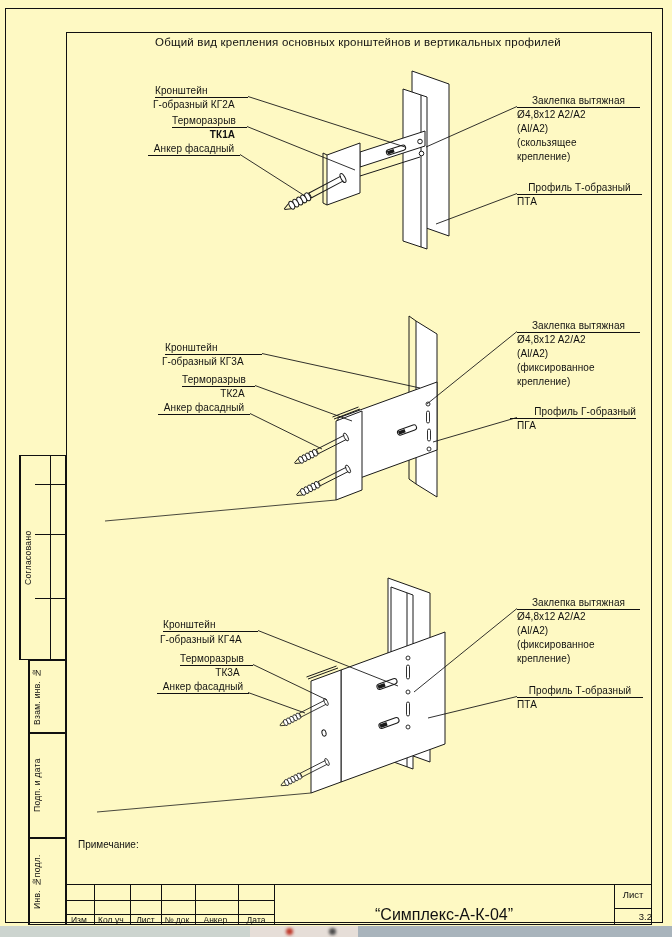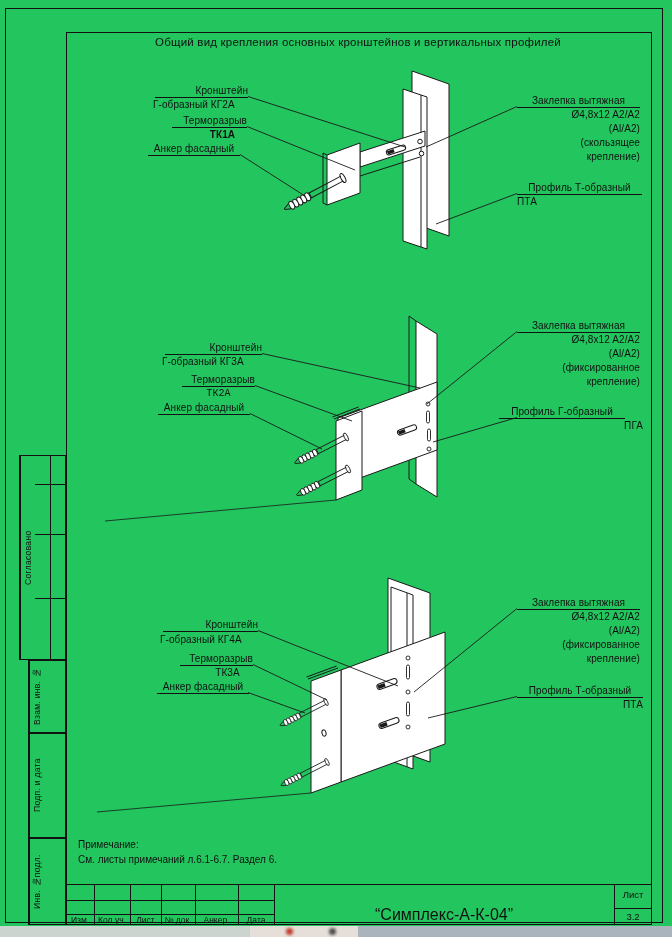--- a/index.html
+++ b/index.html
@@ -1,40 +1,40 @@
 <!DOCTYPE html>
 <html><head>
 <meta charset="utf-8">
 <style>
   html,body{margin:0;padding:0;background:#ffffff;}
-  #page{position:relative;width:672px;height:937px;background:#22c55e;overflow:hidden;
+  #page{position:relative;width:672px;height:937px;background:#fef9c3;overflow:hidden;
         font-family:"Liberation Sans", sans-serif;color:#111;}
   .frame{position:absolute;border:1.6px solid #111;}
   #outer-frame{left:5px;top:8px;width:656px;height:913px;border-width:1.8px;}
   #inner-frame{left:66px;top:32px;width:584px;height:891px;border-width:1.5px;}
   .lbl{position:absolute;font-size:10px;line-height:12px;height:12px;white-space:nowrap;letter-spacing:.1px;}
   .u{border-bottom:1px solid #111;}
-  .r{text-align:right}.c{text-align:center}.l{text-align:left}
+  .r{}.c{text-align:center}.l{text-align:left}
   #page-title{position:absolute;left:66px;top:36px;width:584px;text-align:center;font-size:11.5px;letter-spacing:.2px;}
   svg{position:absolute;left:0;top:0;}
   
   .mbox{position:absolute;border:1px solid #111;box-sizing:border-box;}
   .vlab{position:absolute;left:0;top:0;bottom:0;width:15px;border-right:1px solid #111;
         writing-mode:vertical-rl;transform:rotate(180deg);text-align:center;
         font-size:8.5px;letter-spacing:.3px;line-height:15px;}
   .vline{position:absolute;width:1px;background:#111;top:0;bottom:0;}
   .hline{position:absolute;height:1px;background:#111;}
   
   #stamp{position:absolute;left:66px;top:884px;width:586px;height:41px;border-top:1.6px solid #111;box-sizing:border-box;}
   #stamp .vline{top:0;bottom:0;}
   .stamp-col-label{position:absolute;top:29px;height:12px;font-size:8.5px;line-height:12px;text-align:center;}
   #album1{position:absolute;left:208px;top:2px;width:340px;text-align:center;font-size:13px;}
   #album2{position:absolute;left:208px;top:21px;width:340px;text-align:center;font-size:16px;}
   #sheet-label{position:absolute;left:548px;top:4px;width:38px;text-align:center;font-size:9.5px;}
-  #sheet-num{position:absolute;left:548px;top:26px;width:38px;text-align:center;font-size:9.5px;}
+  #sheet-num{position:absolute;left:548px;top:26px;width:38px;text-align:right;font-size:9.5px;}
   .note{position:absolute;left:78px;font-size:10px;line-height:13px;white-space:nowrap;}
   
   .strip{position:absolute;top:926px;height:11px;}
   .dot{position:absolute;border-radius:50%;filter:blur(1.5px);}
 </style>
 </head>
 <body>
 
 <div id="page">
 
@@ -167,45 +167,44 @@
   <div class="lbl r" style="left:517px;top:109px;width:123px;">Ø4,8x12 A2/A2</div>
   <div class="lbl r" style="left:517px;top:123px;width:123px;">(Al/A2)</div>
   <div class="lbl r" style="left:517px;top:137px;width:123px;">(скользящее</div>
   <div class="lbl r" style="left:517px;top:151px;width:123px;">крепление)</div>
   <div class="lbl u c" style="left:517px;top:182px;width:125px;">Профиль Т-образный</div>
   <div class="lbl l" style="left:517px;top:196px;width:125px;">ПТА</div>
 
   <div class="lbl u r" style="left:165px;top:342px;width:97px;">Кронштейн</div>
   <div class="lbl l" style="left:162px;top:356px;width:100px;">Г-образный КГ3А</div>
   <div class="lbl u r" style="left:182px;top:374px;width:73px;">Терморазрыв</div>
-  <div class="lbl c" style="left:196px;top:388px;width:45px;font-family:Liberation Mono, monospace;">ТК2А</div>
+  <div class="lbl c" style="left:210px;top:388px;width:45px;">ТК2А</div>
   <div class="lbl u c" style="left:158px;top:402px;width:92px;">Анкер фасадный</div>
   <div class="lbl u c" style="left:517px;top:320px;width:123px;">Заклепка вытяжная</div>
   <div class="lbl r" style="left:517px;top:334px;width:123px;">Ø4,8x12 A2/A2</div>
   <div class="lbl r" style="left:517px;top:348px;width:123px;">(Al/A2)</div>
   <div class="lbl r" style="left:517px;top:362px;width:123px;">(фиксированное</div>
   <div class="lbl r" style="left:517px;top:376px;width:123px;">крепление)</div>
-  <div class="lbl u c" style="left:499px;top:406px;width:126px;">Профиль Г-образный</div>
+  <div class="lbl u c" style="left:510px;top:406px;width:126px;text-align:right;">Профиль Г-образный</div>
   <div class="lbl r" style="left:517px;top:420px;width:126px;">ПГА</div>
 
   <div class="lbl u r" style="left:163px;top:619px;width:95px;">Кронштейн</div>
   <div class="lbl l" style="left:160px;top:634px;width:98px;">Г-образный КГ4А</div>
   <div class="lbl u r" style="left:180px;top:653px;width:73px;">Терморазрыв</div>
   <div class="lbl c" style="left:205px;top:667px;width:45px;">ТК3А</div>
   <div class="lbl u c" style="left:157px;top:681px;width:92px;">Анкер фасадный</div>
   <div class="lbl u c" style="left:517px;top:597px;width:123px;">Заклепка вытяжная</div>
   <div class="lbl r" style="left:517px;top:611px;width:123px;">Ø4,8x12 A2/A2</div>
   <div class="lbl r" style="left:517px;top:625px;width:123px;">(Al/A2)</div>
   <div class="lbl r" style="left:517px;top:639px;width:123px;">(фиксированное</div>
   <div class="lbl r" style="left:517px;top:653px;width:123px;">крепление)</div>
   <div class="lbl u c" style="left:517px;top:685px;width:126px;">Профиль Т-образный</div>
   <div class="lbl r" style="left:517px;top:699px;width:126px;">ПТА</div>
 
   <div class="note" style="top:838px;">Примечание:</div>
-  <div class="note" style="top:853px;">См. листы примечаний л.6.1-6.7. Раздел 6.</div>
 
   <div class="mbox" style="left:19px;top:455px;width:47px;height:205px;">
     <div class="vlab">Согласовано</div>
     <div class="vline" style="left:30px;"></div>
     <div class="hline" style="left:15px;right:0;top:28px;"></div>
     <div class="hline" style="left:15px;right:0;top:78px;"></div>
     <div class="hline" style="left:15px;right:0;top:142px;"></div>
   </div>
   <div class="mbox" style="left:28px;top:660px;width:38px;height:73px;">
     <div class="vlab">Взам. инв. №</div>

